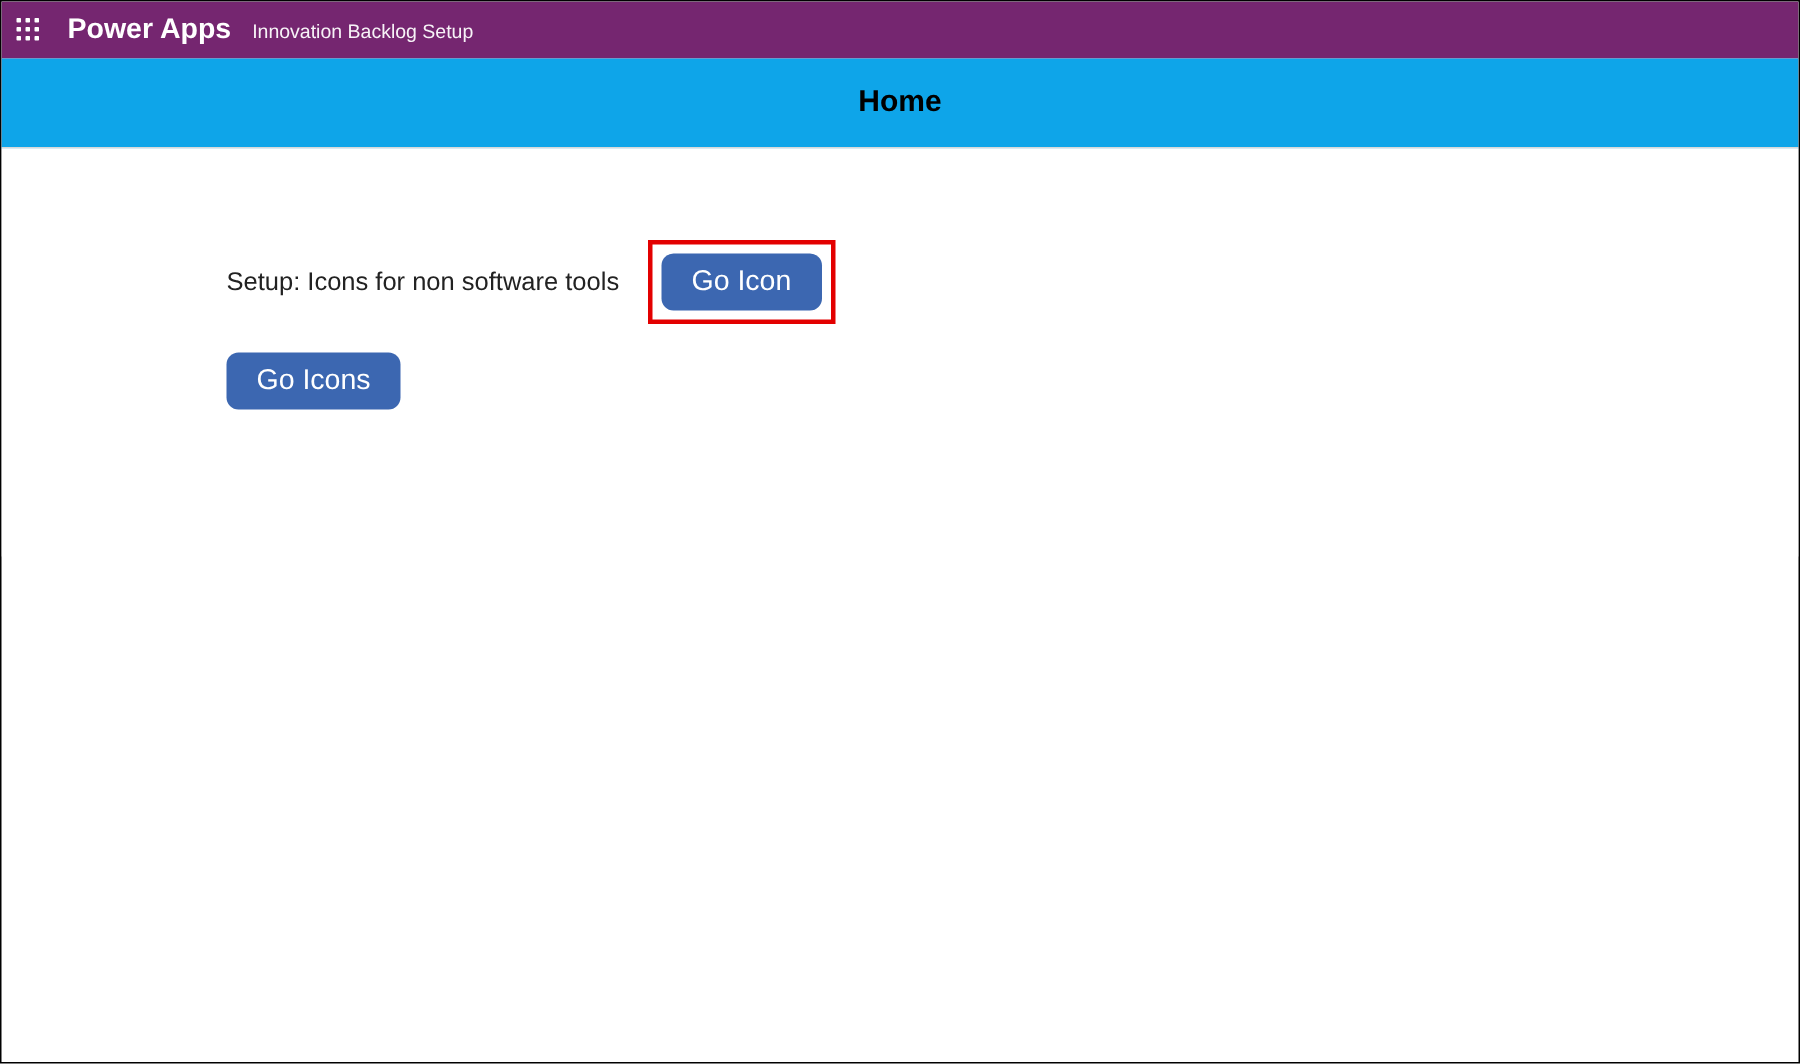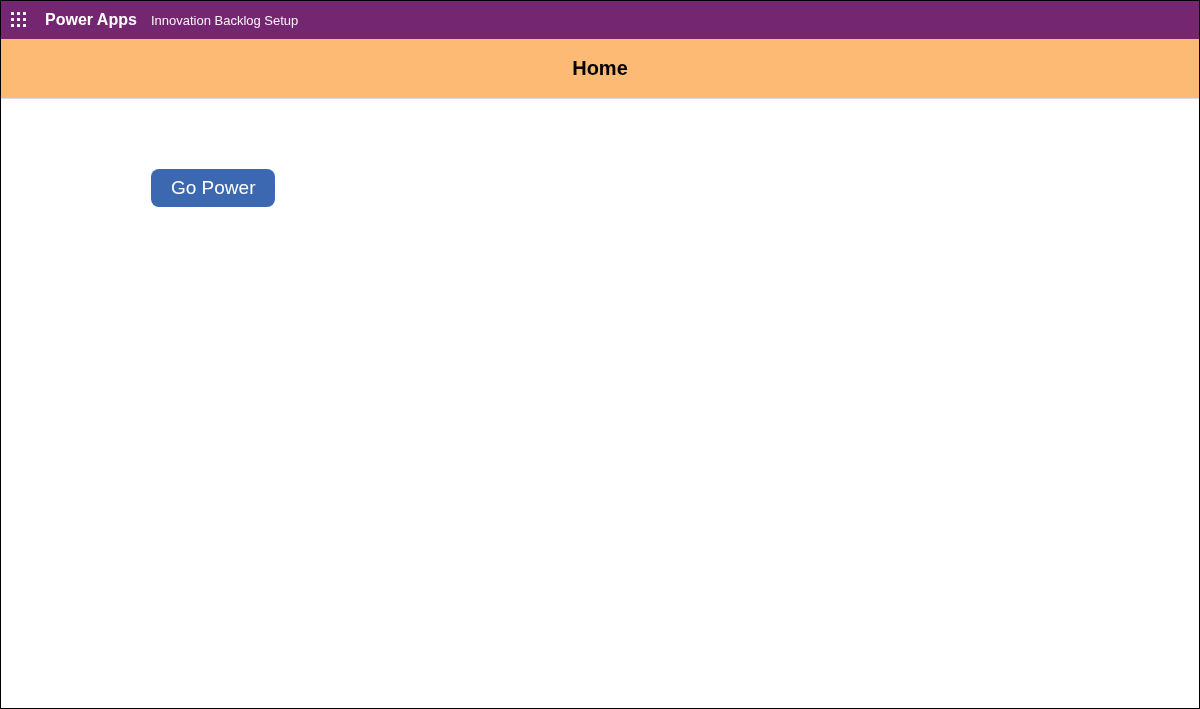--- a/index.html
+++ b/index.html
@@ -34,30 +34,30 @@
       cursor: pointer;
     }
     .waffle-icon span {
       background: #ffffff;
       width: 3px;
       height: 3px;
       border-radius: 0.5px;
     }
     .app-brand {
       font-weight: 600;
-      font-size: 16px;
+      font-size: 19px;
       margin-right: 14px;
     }
     .app-name {
       font-size: 13px;
       font-weight: 400;
       opacity: 0.95;
     }
     .page-header {
-      background: #fdba74;
+      background: #0ea5e9;
       height: 60px;
       display: flex;
       align-items: center;
       justify-content: center;
       border-bottom: 1px solid #d9d9d9;
     }
     .page-header-title {
       font-size: 20px;
       font-weight: 600;
       color: #000;
@@ -114,21 +114,27 @@
   <div class="app-brand">Power Apps</div>
   <div class="app-name">Innovation Backlog Setup</div>
 </div>
 
 <div class="page-header">
   <div class="page-header-title">Home</div>
 </div>
 
 <div class="content">
 
+  <div class="row">
+    <div class="row-label">Setup: Icons for non software tools</div>
+    <div class="btn-wrap highlight">
+      <button class="btn">Go Icon</button>
+    </div>
+  </div>
 
 
   <div class="row">
     <div class="btn-wrap">
-      <button class="btn">Go Power</button>
+      <button class="btn">Go Icons</button>
     </div>
   </div>
 
 </div>
 
 </body></html>

